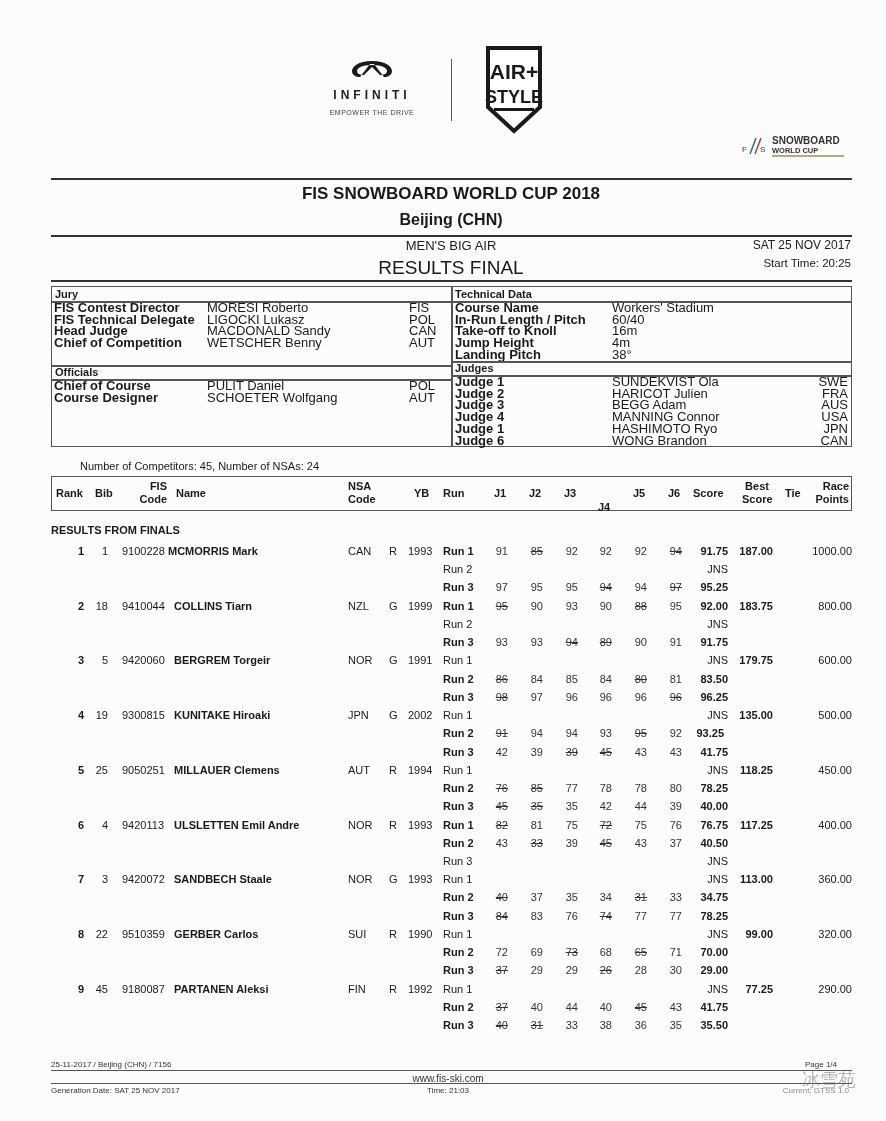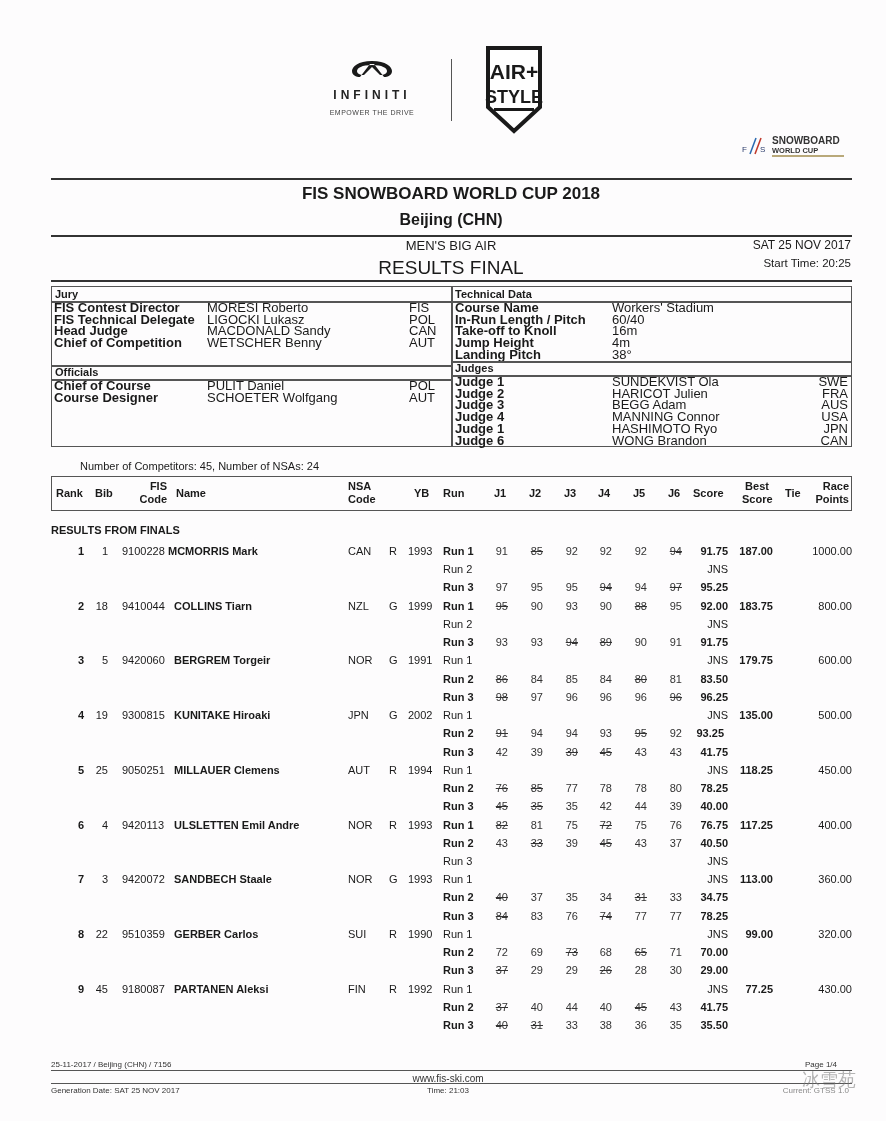--- a/index.html
+++ b/index.html
@@ -202,21 +202,21 @@
   <div class="th" style="left:4px;top:10px">Rank</div>
   <div class="th" style="left:43px;top:10px">Bib</div>
   <div class="th" style="left:85px;top:3px;width:30px;text-align:right"><span>FIS</span><br><span>Code</span></div>
   <div class="th" style="left:124px;top:10px">Name</div>
   <div class="th" style="left:296px;top:3px;width:30px;text-align:left"><span>NSA</span><br><span>Code</span></div>
   <div class="th" style="left:362px;top:10px">YB</div>
   <div class="th" style="left:391px;top:10px">Run</div>
   <div class="th" style="left:442px;top:10px">J1</div>
   <div class="th" style="left:477px;top:10px">J2</div>
   <div class="th" style="left:512px;top:10px">J3</div>
-  <div class="th" style="left:546px;top:10px">J4</div>
+  <div class="th" style="left:546px;top:24px">J4</div>
   <div class="th" style="left:581px;top:10px">J5</div>
   <div class="th" style="left:616px;top:10px">J6</div>
   <div class="th" style="left:641px;top:10px">Score</div>
   <div class="th" style="left:690px;top:3px;width:30px"><span>Best</span><br><span>Score</span></div>
   <div class="th" style="left:733px;top:10px">Tie</div>
   <div class="th" style="left:760px;top:3px;width:37px;text-align:right"><span>Race</span><br><span>Points</span></div>
 </div>
 
 <div class="abs section">RESULTS FROM FINALS</div>
 
@@ -503,21 +503,21 @@
     </div>
     <div class="cell" style="left:0;top:0">
       <div class="cell b r" style="left:60px;width:24px;top:982.6px">9</div>
       <div class="cell r" style="left:85px;width:23px;top:982.6px">45</div>
       <div class="cell" style="left:122px;top:982.6px">9180087</div>
       <div class="cell b" style="left:174px;top:982.6px">PARTANEN Aleksi</div>
       <div class="cell" style="left:348px;top:982.6px">FIN</div>
       <div class="cell" style="left:389px;top:982.6px">R</div>
       <div class="cell" style="left:408px;top:982.6px">1992</div>
       <div class="cell b r" style="left:735px;width:38px;top:982.6px">77.25</div>
-      <div class="cell r" style="left:790px;width:62px;top:982.6px">430.00</div>
+      <div class="cell r" style="left:790px;width:62px;top:982.6px">290.00</div>
       <div class="cell" style="left:443px;top:982.6px">Run 1</div>
       <div class="cell r" style="left:484px;width:24px;top:982.6px;color:#333"></div>
       <div class="cell r" style="left:519px;width:24px;top:982.6px;color:#333"></div>
       <div class="cell r" style="left:554px;width:24px;top:982.6px;color:#333"></div>
       <div class="cell r" style="left:588px;width:24px;top:982.6px;color:#333"></div>
       <div class="cell r" style="left:623px;width:24px;top:982.6px;color:#333"></div>
       <div class="cell r" style="left:658px;width:24px;top:982.6px;color:#333"></div>
       <div class="cell r" style="left:690px;width:38px;top:982.6px">JNS</div>
       <div class="cell b" style="left:443px;top:1000.8000000000001px">Run 2</div>
       <div class="cell r strike" style="left:484px;width:24px;top:1000.8000000000001px;color:#333">37</div>

